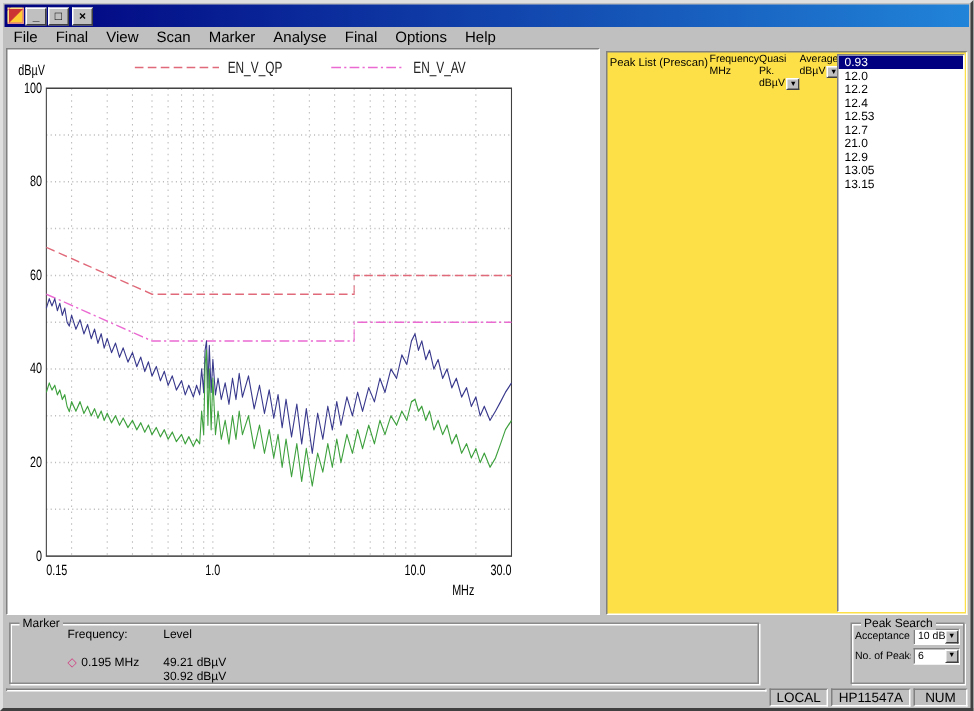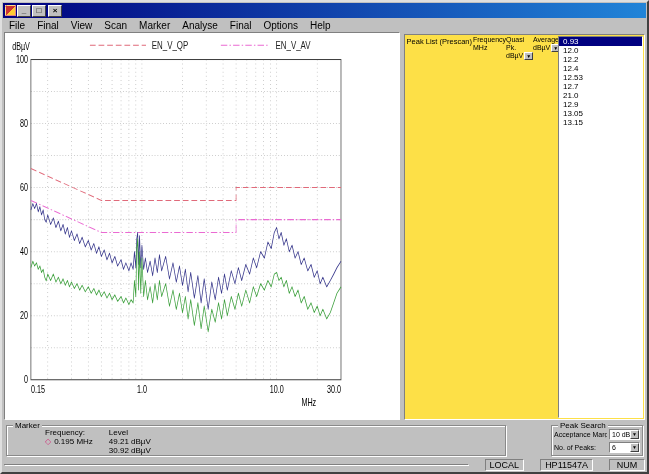--- a/index.html
+++ b/index.html
@@ -35,29 +35,29 @@
   .pl-row{display:flex;height:9px;line-height:9px}
   .pl-row.selected{background:#000080;color:#fff}
   .pl-c1{width:33px;padding-left:4px}
   .pl-c2{width:26px;text-align:right}
   .pl-c3{width:24px;text-align:right;padding-right:2px}
   .bottom-row{flex:0 0 34px;display:flex;align-items:stretch;padding:5px 4px 2px 4px}
   .groupbox{position:relative;border:1px solid #8a8a8a;box-shadow:1px 1px 0 #fff,inset 1px 1px 0 #fff}
   .gb-label{position:absolute;top:-5px;left:6px;background:#c0c0c0;font-size:8px;line-height:9px;padding:0 2px;white-space:nowrap}
   .marker-box{width:500px}
   .marker-body{display:flex;padding:3px 0 0 38px;font-size:8px;line-height:8.5px;gap:16px}
-  .mk-head{margin-bottom:1px}
+  .mk-head{margin-bottom:11px}
   .mk-sym{color:#d04080;margin-right:3px;font-size:8px}
-  .ps-box{width:92px;margin-left:auto;padding-top:2px}
+  .ps-box{width:76px;margin-left:auto;padding-top:2px}
   .ps-row{display:flex;align-items:center;font-size:7px;padding:1px 2px;gap:2px}
   .ps-label{flex:1;white-space:nowrap;overflow:hidden}
   .combo{display:flex;width:31px;height:11px;background:#fff;border:1px solid;border-color:#808080 #fff #fff #808080;font-size:7px;align-items:center;flex:0 0 31px}
   .combo-val{flex:1;padding-left:2px;line-height:9px;overflow:hidden;white-space:nowrap}
   .combo-btn{width:9px;height:9px;background:#c0c0c0;border:1px solid;border-color:#fff #404040 #404040 #fff;font-size:5px;line-height:7px;text-align:center;flex:0 0 9px}
-  .statusbar{flex:0 0 13px;display:flex;gap:16px;padding:1px 2px;align-items:center}
+  .statusbar{flex:0 0 13px;display:flex;gap:2px;padding:1px 2px;align-items:flex-start}
   .sb-panel{border:1px solid;border-color:#808080 #fff #fff #808080;font-size:9px;line-height:10px;padding:0 4px;white-space:nowrap}
   .sb-fill{flex:1}
   .sb-item{min-width:36px;text-align:center}
 </style>
 </head>
 <body>
 
 <div class="window">
 
   <div class="titlebar">

